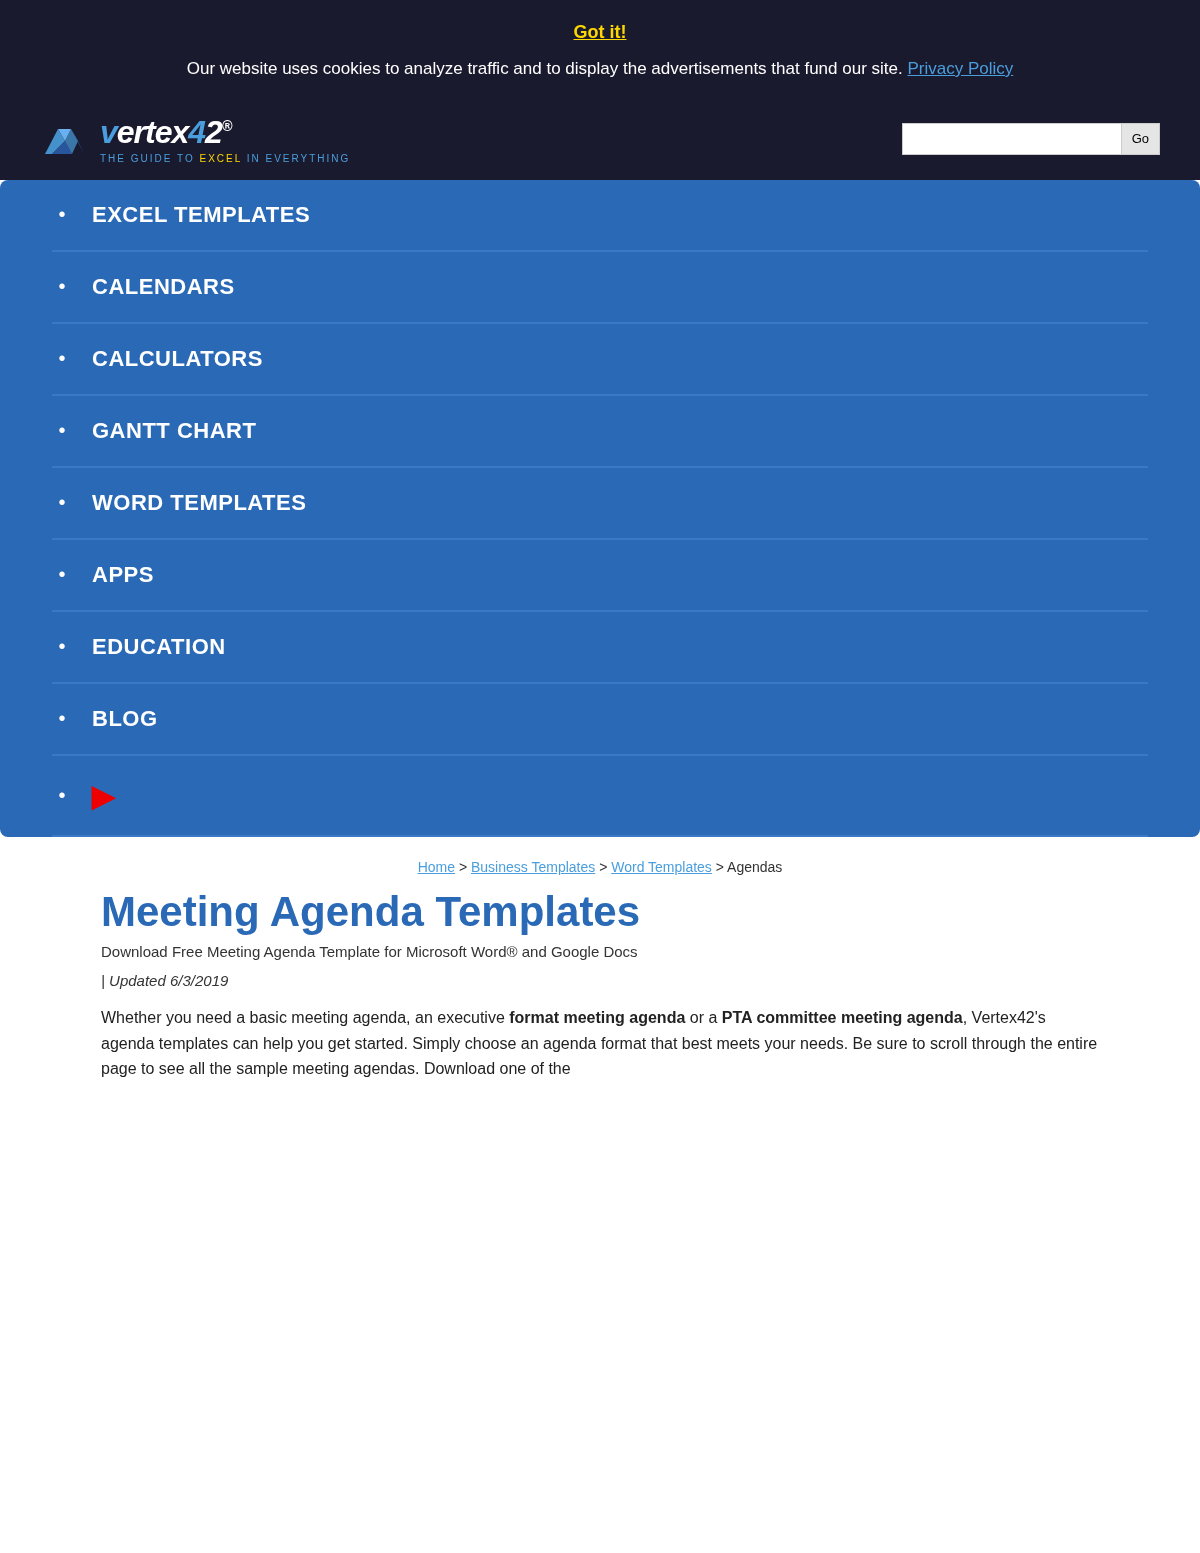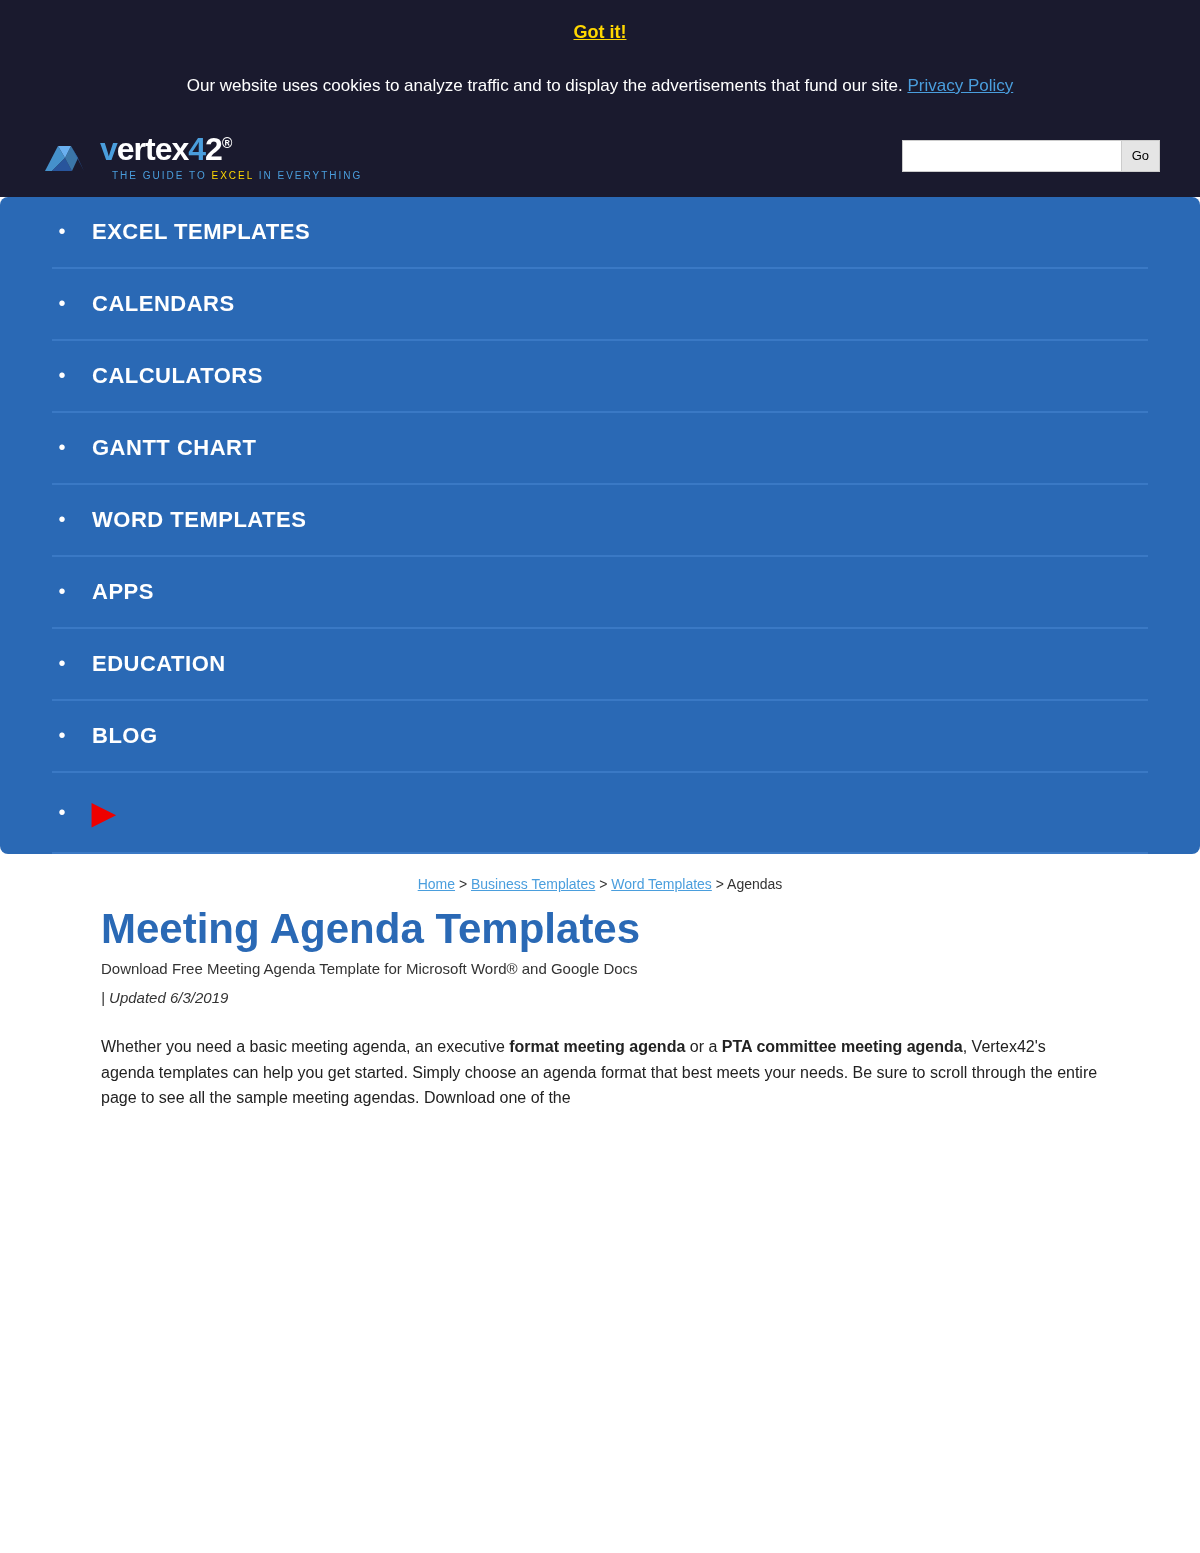--- a/index.html
+++ b/index.html
@@ -13,21 +13,21 @@
       padding: 18px 40px 20px;
       font-size: 17px;
       line-height: 1.6;
     }
     .cookie-banner .got-it-link {
       color: #ffd700;
       font-size: 18px;
       font-weight: bold;
       text-decoration: underline;
       display: block;
-      margin-bottom: 25px;
+      margin-bottom: 8px;
       cursor: pointer;
     }
     .cookie-banner .privacy-link {
       color: #4a9edd;
       text-decoration: underline;
       cursor: pointer;
     }
 
     
     .site-header {
@@ -49,28 +49,28 @@
     .logo-text-area {
       display: flex;
       flex-direction: column;
     }
     .logo-title {
       color: #fff;
       font-size: 32px;
       font-weight: bold;
       letter-spacing: -1px;
       font-family: Arial, sans-serif;
+      font-style: italic;
     }
     .logo-subtitle {
       color: #4a9edd;
       font-size: 10px;
       letter-spacing: 2px;
       text-transform: uppercase;
       margin-top: 2px;
-      margin-left: 12px;
     }
     .logo-subtitle span.yellow { color: #ffd700; }
     .search-area {
       display: flex;
       align-items: center;
       gap: 0;
     }
     .search-input {
       width: 220px;
       height: 32px;
@@ -149,21 +149,21 @@
     }
     .page-subtitle {
       font-size: 15px;
       color: #333;
       margin-bottom: 12px;
     }
     .page-updated {
       font-size: 15px;
       color: #333;
       font-style: italic;
-      margin-bottom: 28px;
+      margin-bottom: 16px;
     }
     .page-description {
       font-size: 16px;
       color: #222;
       line-height: 1.6;
     }
     .page-description strong { font-weight: bold; }
   </style>
 </head>
 <body>

